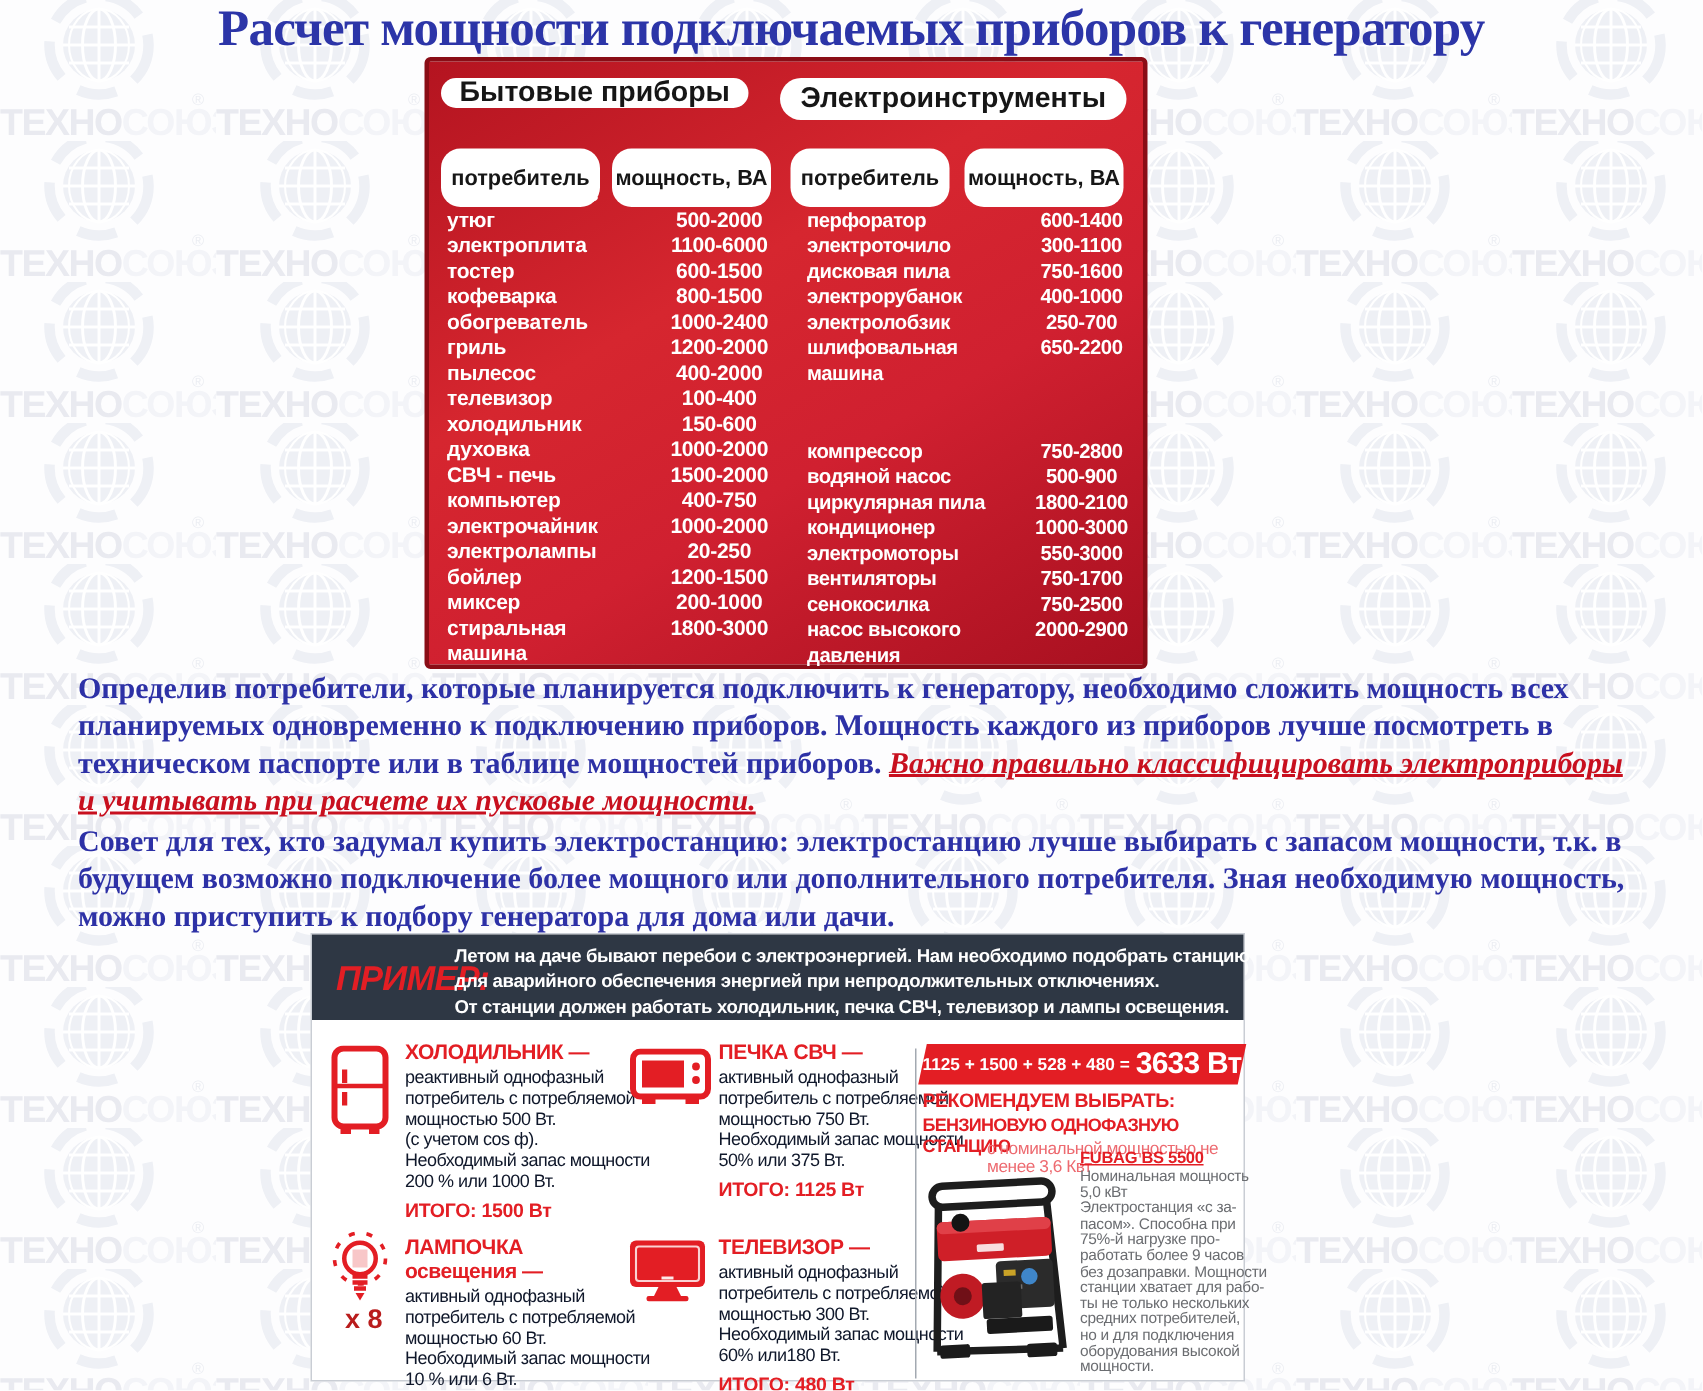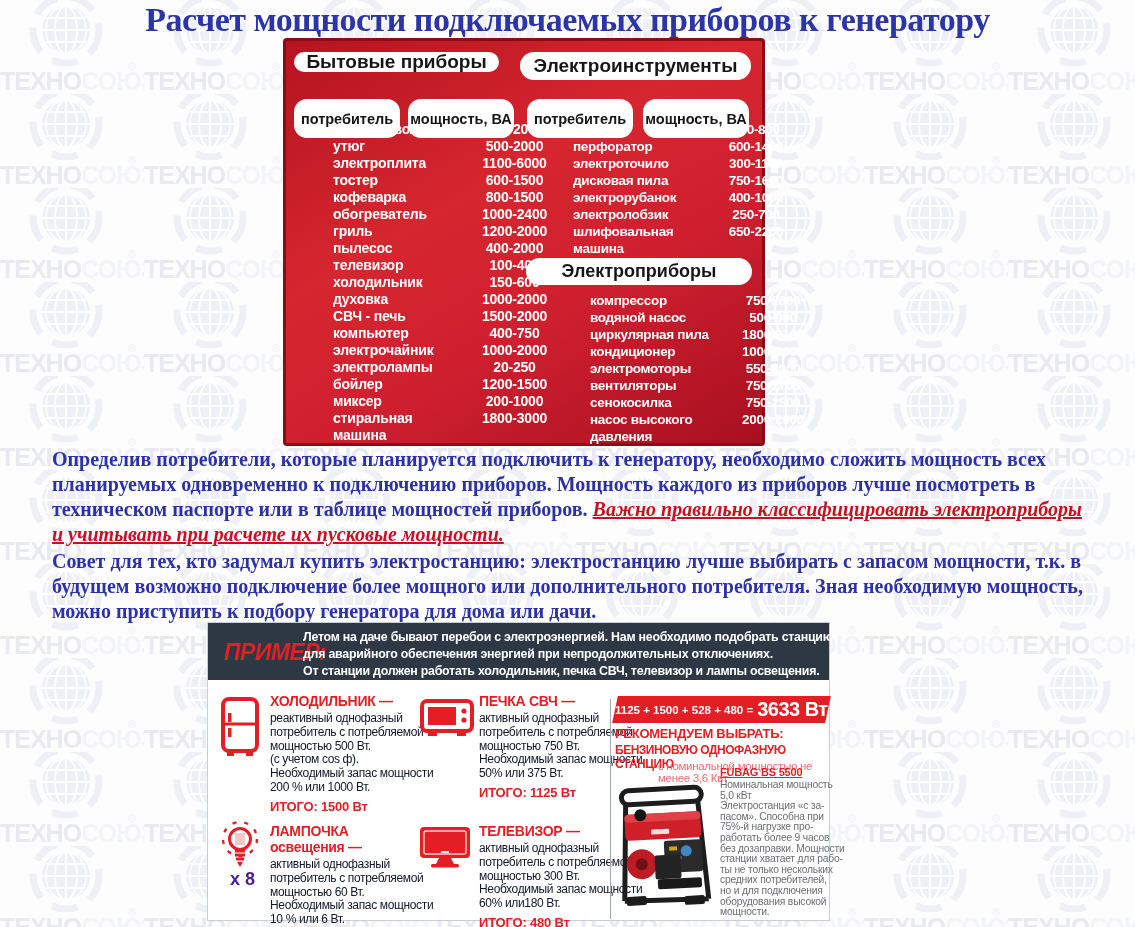--- a/index.html
+++ b/index.html
@@ -15,41 +15,41 @@
 
   
   .panel{position:absolute;left:283px;top:38px;width:482px;height:408px;box-sizing:border-box;border:3px solid #8a0d16;border-radius:4px;background:linear-gradient(150deg,#b41420 0%,#d6262f 38%,#d02030 62%,#a81020 100%);}
   .pill{position:absolute;background:#fff;border-radius:14px;display:flex;align-items:center;justify-content:center;color:#161616;font-weight:bold;}
   .sec1{left:8px;top:11px;width:205px;height:20px;font-size:19px;}
   .sec2{left:234px;top:11px;width:231px;height:28px;font-size:19px;}
   .sec3{left:240px;top:217px;width:226px;height:27px;font-size:18px;}
   .sub{height:39px;top:58px;font-size:14.5px;border-radius:13px;}
   .sub.c1{left:8px;width:106px;} .sub.v1{left:122px;width:106px;}
   .sub.c2{left:241px;width:106px;} .sub.v2{left:357px;width:106px;}
-  .rows{position:absolute;color:#fff;font-weight:bold;margin-left:35px;}
+  .rows{position:absolute;color:#fff;font-weight:bold;}
   .rows-left{left:12px;top:80px;width:228px;}
   .rows-tools{left:252px;top:80px;width:222px;}
-  .rows-devices{left:269px;top:251px;width:222px;}
+  .rows-devices{left:252px;top:251px;width:222px;}
   .trow{display:grid;line-height:17px;font-size:14px;letter-spacing:-0.2px;}
   .rows-left .trow{grid-template-columns:135px 1fr;}
   .rows-tools .trow,.rows-devices .trow{grid-template-columns:120px 1fr;font-size:13.5px;letter-spacing:-0.3px;gap:24px;}
   .tname{white-space:pre-line;}
   .tval{text-align:center;}
 
   
   .example{position:absolute;left:207px;top:622px;width:623px;height:299px;box-sizing:border-box;background:#fff;border:1px solid #c9cdd4;}
   .ex-header{position:absolute;left:0;top:0;width:100%;height:57px;background:#2e3744;}
   .ex-label{position:absolute;left:16px;top:16px;font-size:23px;font-weight:bold;font-style:italic;color:#e31e24;letter-spacing:-0.5px;}
   .ex-intro{position:absolute;left:95px;top:6px;color:#ffffff;font-size:12.4px;font-weight:bold;line-height:16.8px;white-space:pre;letter-spacing:-0.25px;}
   .card-text{position:absolute;width:156px;}
   .card-title{color:#e31e24;font-weight:bold;font-size:14px;letter-spacing:-0.3px;margin-bottom:3px;}
   .card-desc{color:#0f172a;font-size:12px;line-height:13.8px;letter-spacing:-0.35px;white-space:pre;}
   .card-total{color:#e31e24;font-weight:bold;font-size:13px;margin-top:4px;letter-spacing:-0.2px;}
   .card-icon{position:absolute;}
-  .multiplier{position:absolute;left:22px;top:246px;color:#4c1d95;font-weight:bold;font-size:18px;}
+  .multiplier{position:absolute;left:22px;top:246px;color:#b91c1c;font-weight:bold;font-size:18px;}
   .divider{position:absolute;left:402px;top:76px;height:220px;width:1px;background:#a3a9b1;}
   .badge{position:absolute;left:407px;top:73px;width:213px;height:27px;background:#e31e24;transform:skewX(-12deg);display:flex;align-items:center;justify-content:center;}
   .badge-inner{transform:skewX(12deg);color:#fff;white-space:nowrap;display:flex;align-items:center;gap:4px;}
   .badge-expr{font-size:11.5px;font-weight:bold;}
   .badge-result{font-size:20px;font-weight:bold;letter-spacing:-0.5px;}
   .rec1{position:absolute;left:407px;top:103px;color:#e31e24;font-weight:bold;font-size:13px;letter-spacing:-0.3px;}
   .rec2{position:absolute;left:407px;top:120px;color:#e31e24;font-weight:bold;font-size:12px;letter-spacing:-0.5px;}
   .rec3{position:absolute;left:421px;top:137px;color:#ed6a70;font-size:11.5px;letter-spacing:-0.3px;margin-left:29px;}
   .gen-img{position:absolute;left:404px;top:154px;}
   .gen-model{position:absolute;left:512px;top:143px;color:#e31e24;font-weight:bold;font-size:11px;letter-spacing:-0.2px;text-decoration:underline;}
@@ -214,21 +214,20 @@
             <span class="tval">250-700</span>
           </div>
 
           <div class="trow">
             <span class="tname">шлифовальная
 машина</span>
             <span class="tval">650-2200</span>
           </div>
         </div>
 
-      <div class="pill sec3">Электроприборы</div>
 
       <div class="rows rows-devices">
 
           <div class="trow">
             <span class="tname">компрессор</span>
             <span class="tval">750-2800</span>
           </div>
 
           <div class="trow">
             <span class="tname">водяной насос</span>

